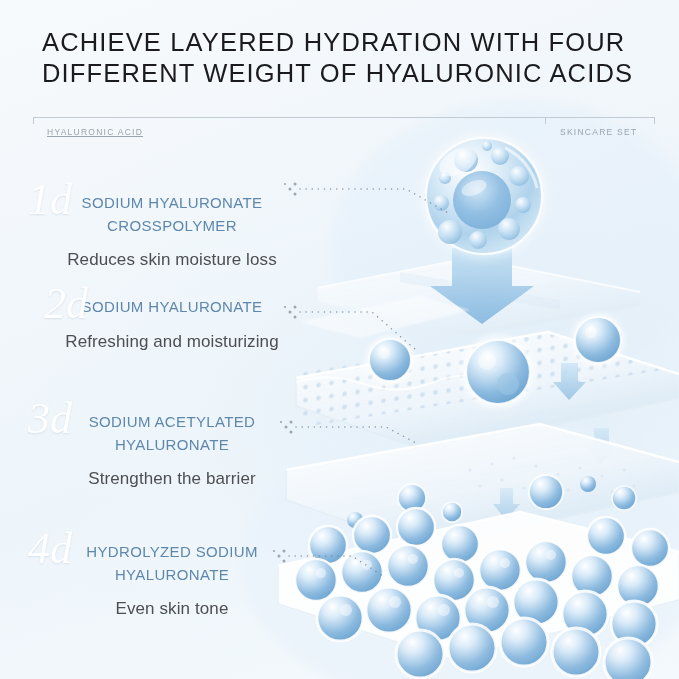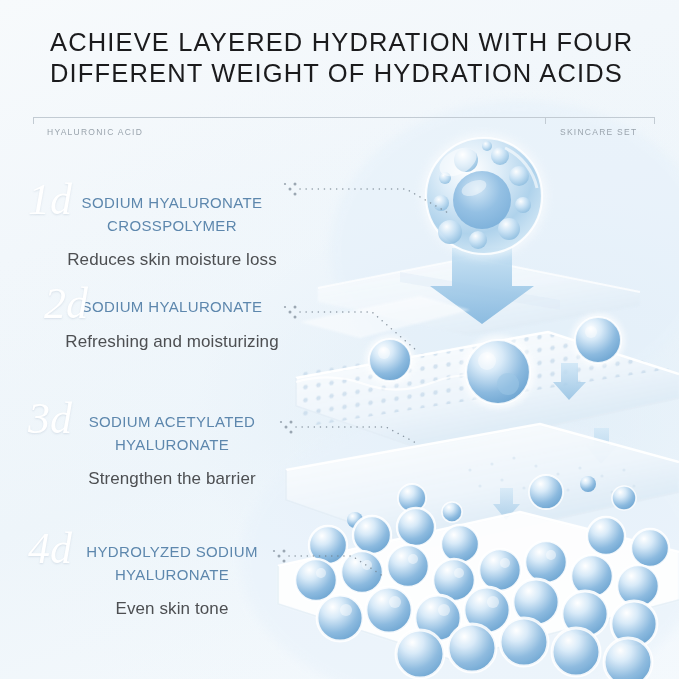--- a/index.html
+++ b/index.html
@@ -17,21 +17,20 @@
       radial-gradient(120% 80% at 78% 62%, rgba(214,232,246,0.55) 0%, rgba(236,245,252,0.25) 42%, rgba(255,255,255,0) 72%),
       linear-gradient(160deg, #f7fafc 0%, #f2f7fb 28%, #eef5fa 58%, #f6fafd 100%);
   }
 
   
   .title-block {
     position: absolute;
     left: 42px;
     top: 27px;
     width: 600px;
-    margin-left: 8px;
   }
   .title-line {
     font-family: "Liberation Sans", sans-serif;
     font-size: 25.5px;
     font-weight: 400;
     letter-spacing: 1.15px;
     color: #1b1b1d;
     line-height: 31px;
     white-space: nowrap;
   }
@@ -63,21 +62,21 @@
   .tick.right { right: 0; }
   .rule-label {
     position: absolute;
     top: 10px;
     font-size: 8.5px;
     letter-spacing: 1.25px;
     color: #9aa4ad;
     font-weight: 400;
     white-space: nowrap;
   }
-  .rule-label.l { left: 14px; }
+  .rule-label.l { left: 14px; text-decoration: underline; }
   .rule-label.r { left: 527px; }
 
   
   .block {
     position: absolute;
     width: 300px;
     text-align: center;
   }
   .block .watermark {
     position: absolute;
@@ -416,21 +415,21 @@
         <circle cx="279" cy="556" r="1.5"></circle>
           <circle cx="284" cy="551" r="1.5"></circle>
         <circle cx="284" cy="561" r="1.5"></circle>
           <circle cx="274" cy="551" r="1.1"></circle>
       </g>
     </g>
   </svg>
 
   <div class="title-block">
     <div class="title-line">ACHIEVE LAYERED HYDRATION WITH FOUR</div>
-    <div class="title-line">DIFFERENT WEIGHT OF HYDRATION ACIDS</div>
+    <div class="title-line">DIFFERENT WEIGHT OF HYALURONIC ACIDS</div>
   </div>
 
   <div class="rule-wrap">
     <div class="rule-line"></div>
     <div class="tick left"></div>
     <div class="tick mid"></div>
     <div class="tick right"></div>
     <div class="rule-label l">HYALURONIC ACID</div>
     <div class="rule-label r">SKINCARE SET</div>
   </div>

